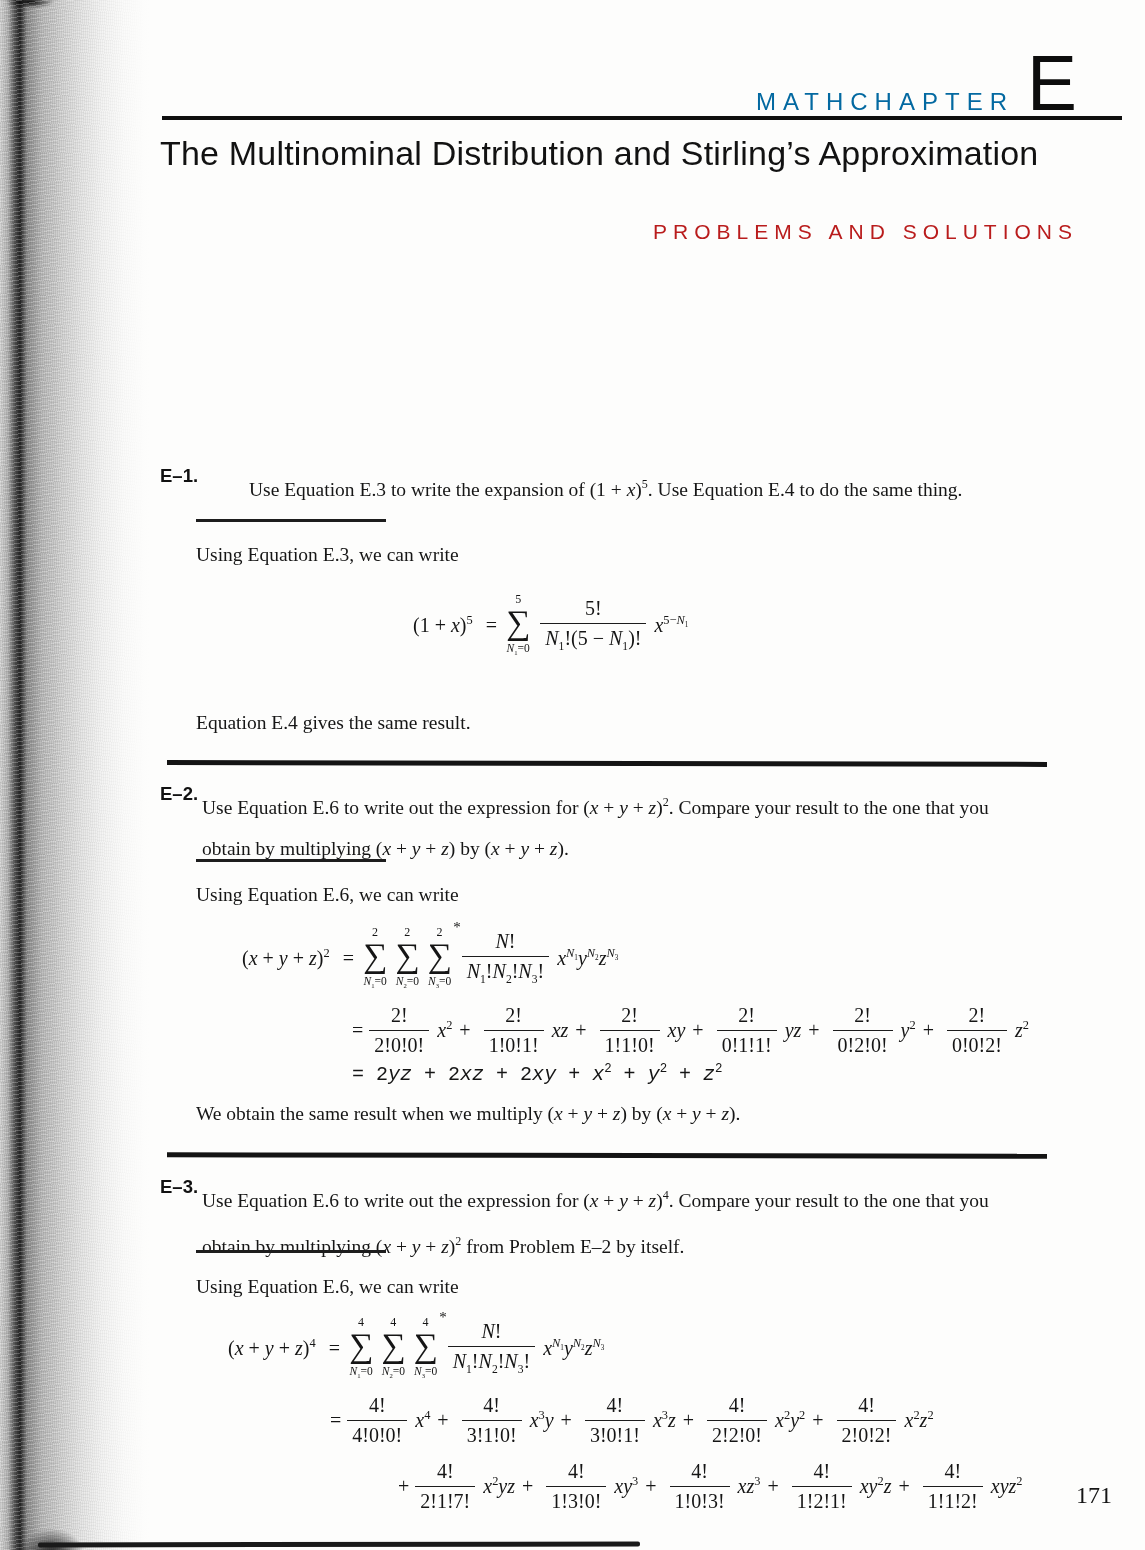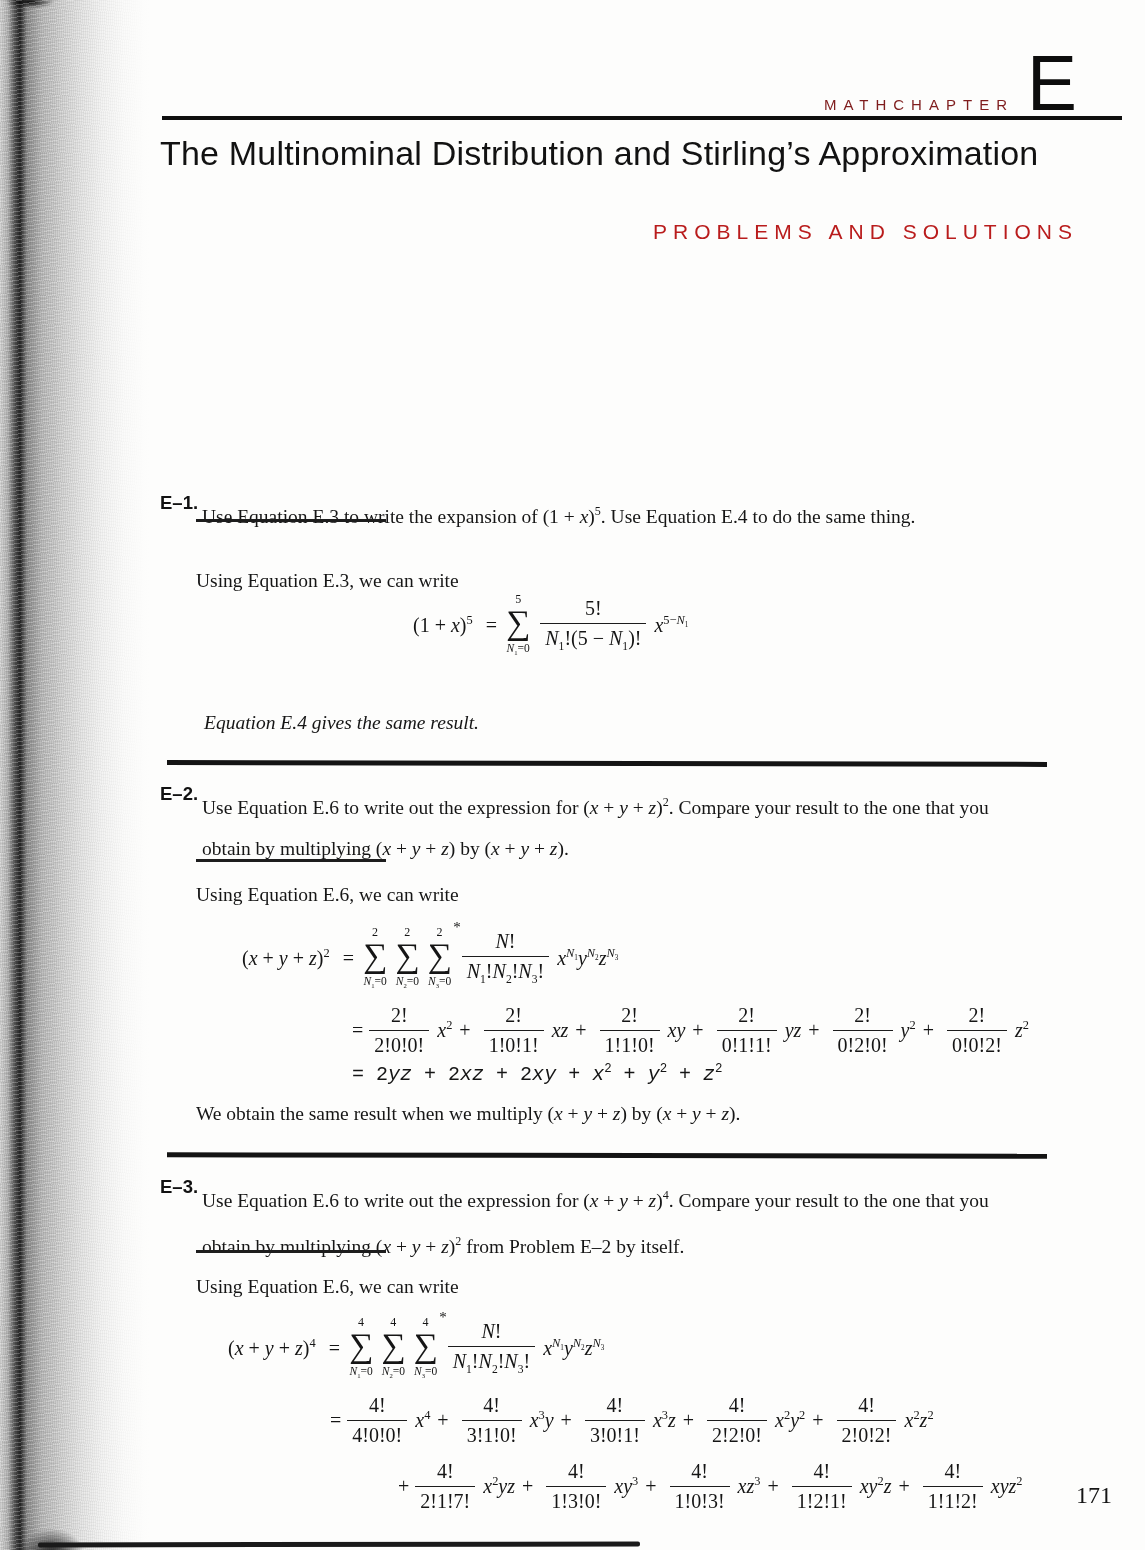--- a/index.html
+++ b/index.html
@@ -23,22 +23,22 @@
       repeating-linear-gradient(171deg, transparent 0 3px, rgba(255,255,255,.25) 3px 4px);
     -webkit-mask:linear-gradient(to right,#000 55px,transparent 145px);
             mask:linear-gradient(to right,#000 55px,transparent 145px);}
   .gutter-foot{position:absolute;left:14px;bottom:-6px;width:84px;height:48px;
     background:radial-gradient(ellipse 55% 80% at 45% 100%, rgba(0,0,0,.92), rgba(0,0,0,0) 72%);}
   .bottom-edge{position:absolute;left:38px;top:1542px;width:602px;height:5px;
     background:#1a1a1a;transform:rotate(-.08deg);border-radius:2px;}
 
   
   .chapline{position:absolute;right:67px;top:44px;display:flex;align-items:baseline;white-space:nowrap;}
-  .chap-label{font-family:"Liberation Sans","DejaVu Sans",sans-serif;font-size:15px;
-    letter-spacing:7px;color:#7f1d1d;}
+  .chap-label{font-family:"Liberation Sans","DejaVu Sans",sans-serif;font-size:24px;
+    letter-spacing:7px;color:#0369a1;}
   .chap-letter{font-family:"Liberation Sans","DejaVu Sans",sans-serif;font-size:78px;line-height:1;
     margin-left:12px;color:#0d0d0d;transform:scaleX(.96);}
   .hrule{position:absolute;left:162px;top:116px;width:960px;height:4px;background:#0f0f0f;}
   .title{position:absolute;left:160px;top:134px;width:940px;
     font-family:"Liberation Sans","DejaVu Sans",sans-serif;font-size:34px;font-weight:400;
     color:#121212;letter-spacing:.2px;}
   .subtitle{position:absolute;right:67px;top:220px;
     font-family:"Liberation Sans","DejaVu Sans",sans-serif;font-size:21px;letter-spacing:6px;color:#b91c1c;}
 
   
@@ -46,23 +46,23 @@
   #lrule1{top:761px;transform:rotate(.12deg);}
   #lrule2{top:1153px;transform:rotate(.1deg);}
   .srule{position:absolute;left:196px;width:190px;height:3px;background:#1d1d1d;}
   #srule1{top:519px;} #srule2{top:859px;} #srule3{top:1250px;}
 
   
   .problem{position:absolute;left:160px;display:flex;font-size:19.5px;}
   .p-label{flex:0 0 42px;font-family:"Liberation Sans","DejaVu Sans",sans-serif;
     font-weight:700;font-size:18.5px;padding-top:1px;color:#111;}
   .p-text{width:830px;line-height:41px;}
-  #p1{top:491px;} #p2{top:782px;} #p3{top:1175px;}
+  #p1{top:464px;gap:47px;} #p2{top:782px;} #p3{top:1175px;}
   .textline{position:absolute;font-size:19.5px;line-height:28px;}
-  #intro1{left:196px;top:541px;margin-top:26px;} #close1{left:204px;top:709px;font-style:italic;}
+  #intro1{left:196px;top:541px;} #close1{left:196px;top:709px;}
   #intro2{left:196px;top:881px;} #close2{left:196px;top:1100px;}
   #intro3{left:196px;top:1273px;}
   .pagenum{position:absolute;left:1076px;top:1482px;font-size:24px;color:#151515;}
 
   
   .eqrow{position:absolute;display:flex;align-items:center;font-size:20px;color:#151515;white-space:nowrap;}
   #eq1l1{left:413px;top:583px;height:84px;}
   #eq1l2{left:487px;top:666px;height:32px;}
   #eq2l1{left:242px;top:916px;height:84px;}
   #eq2l2{left:352px;top:1004px;height:52px;}

